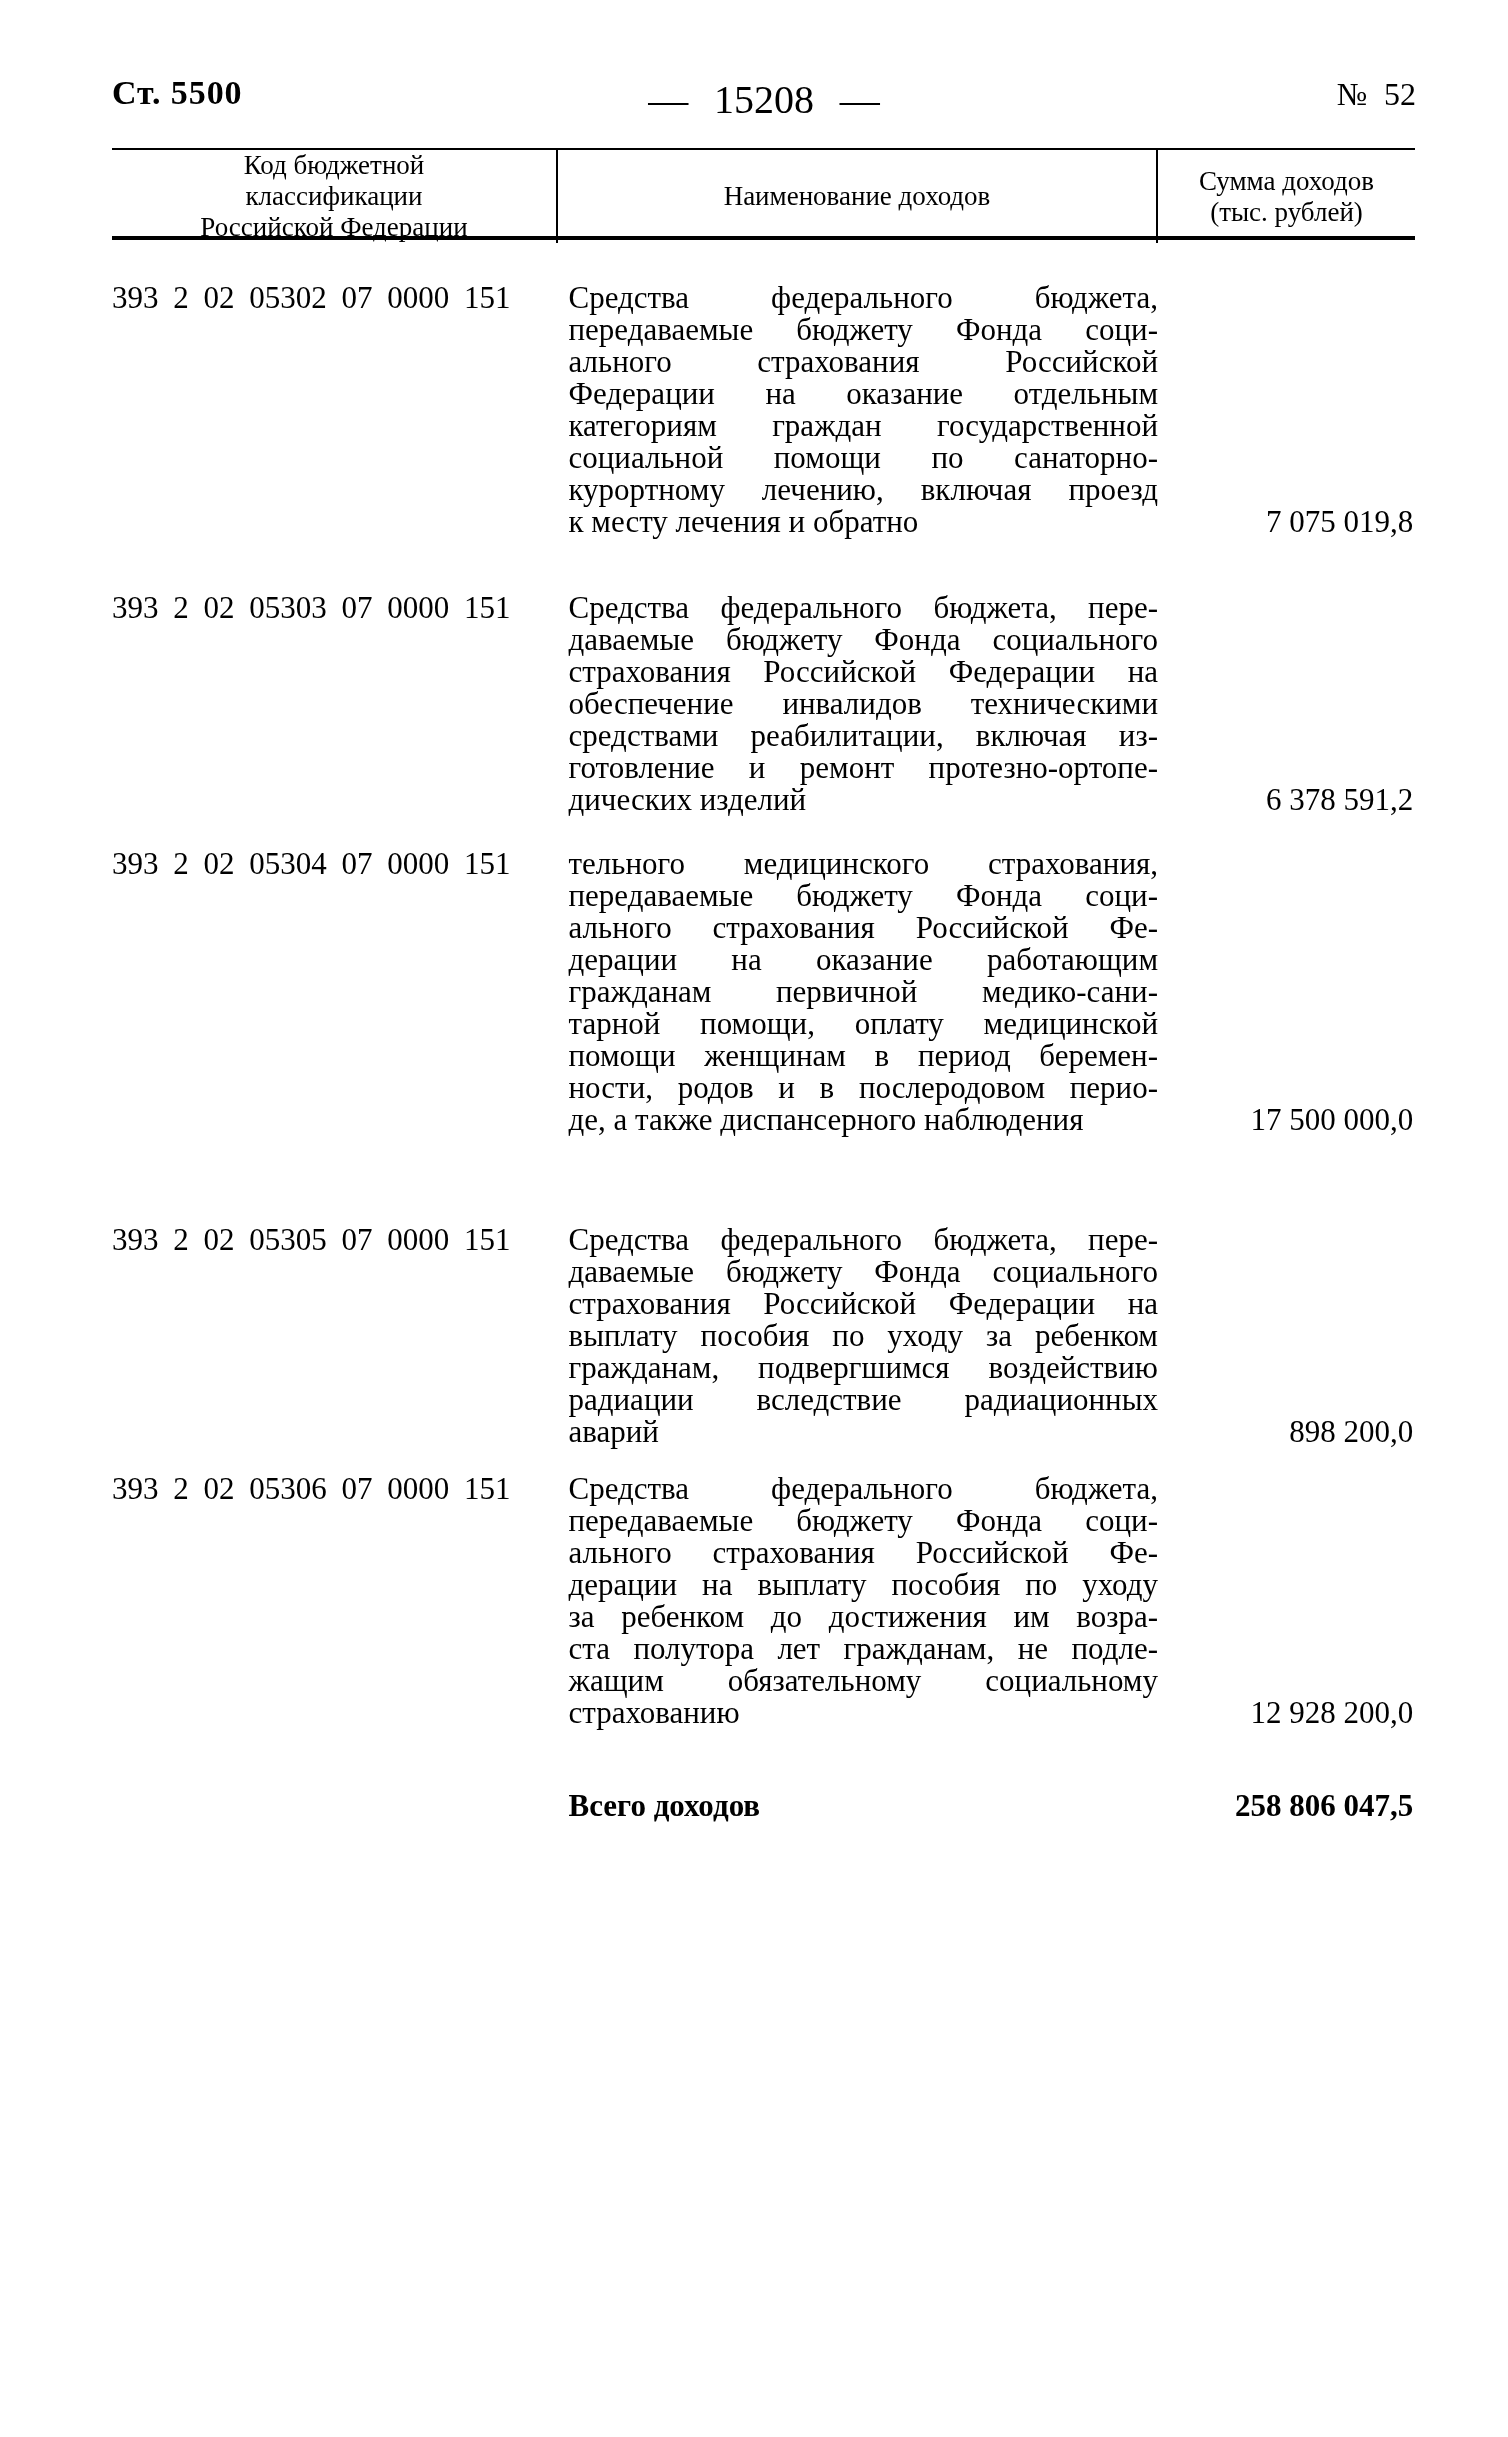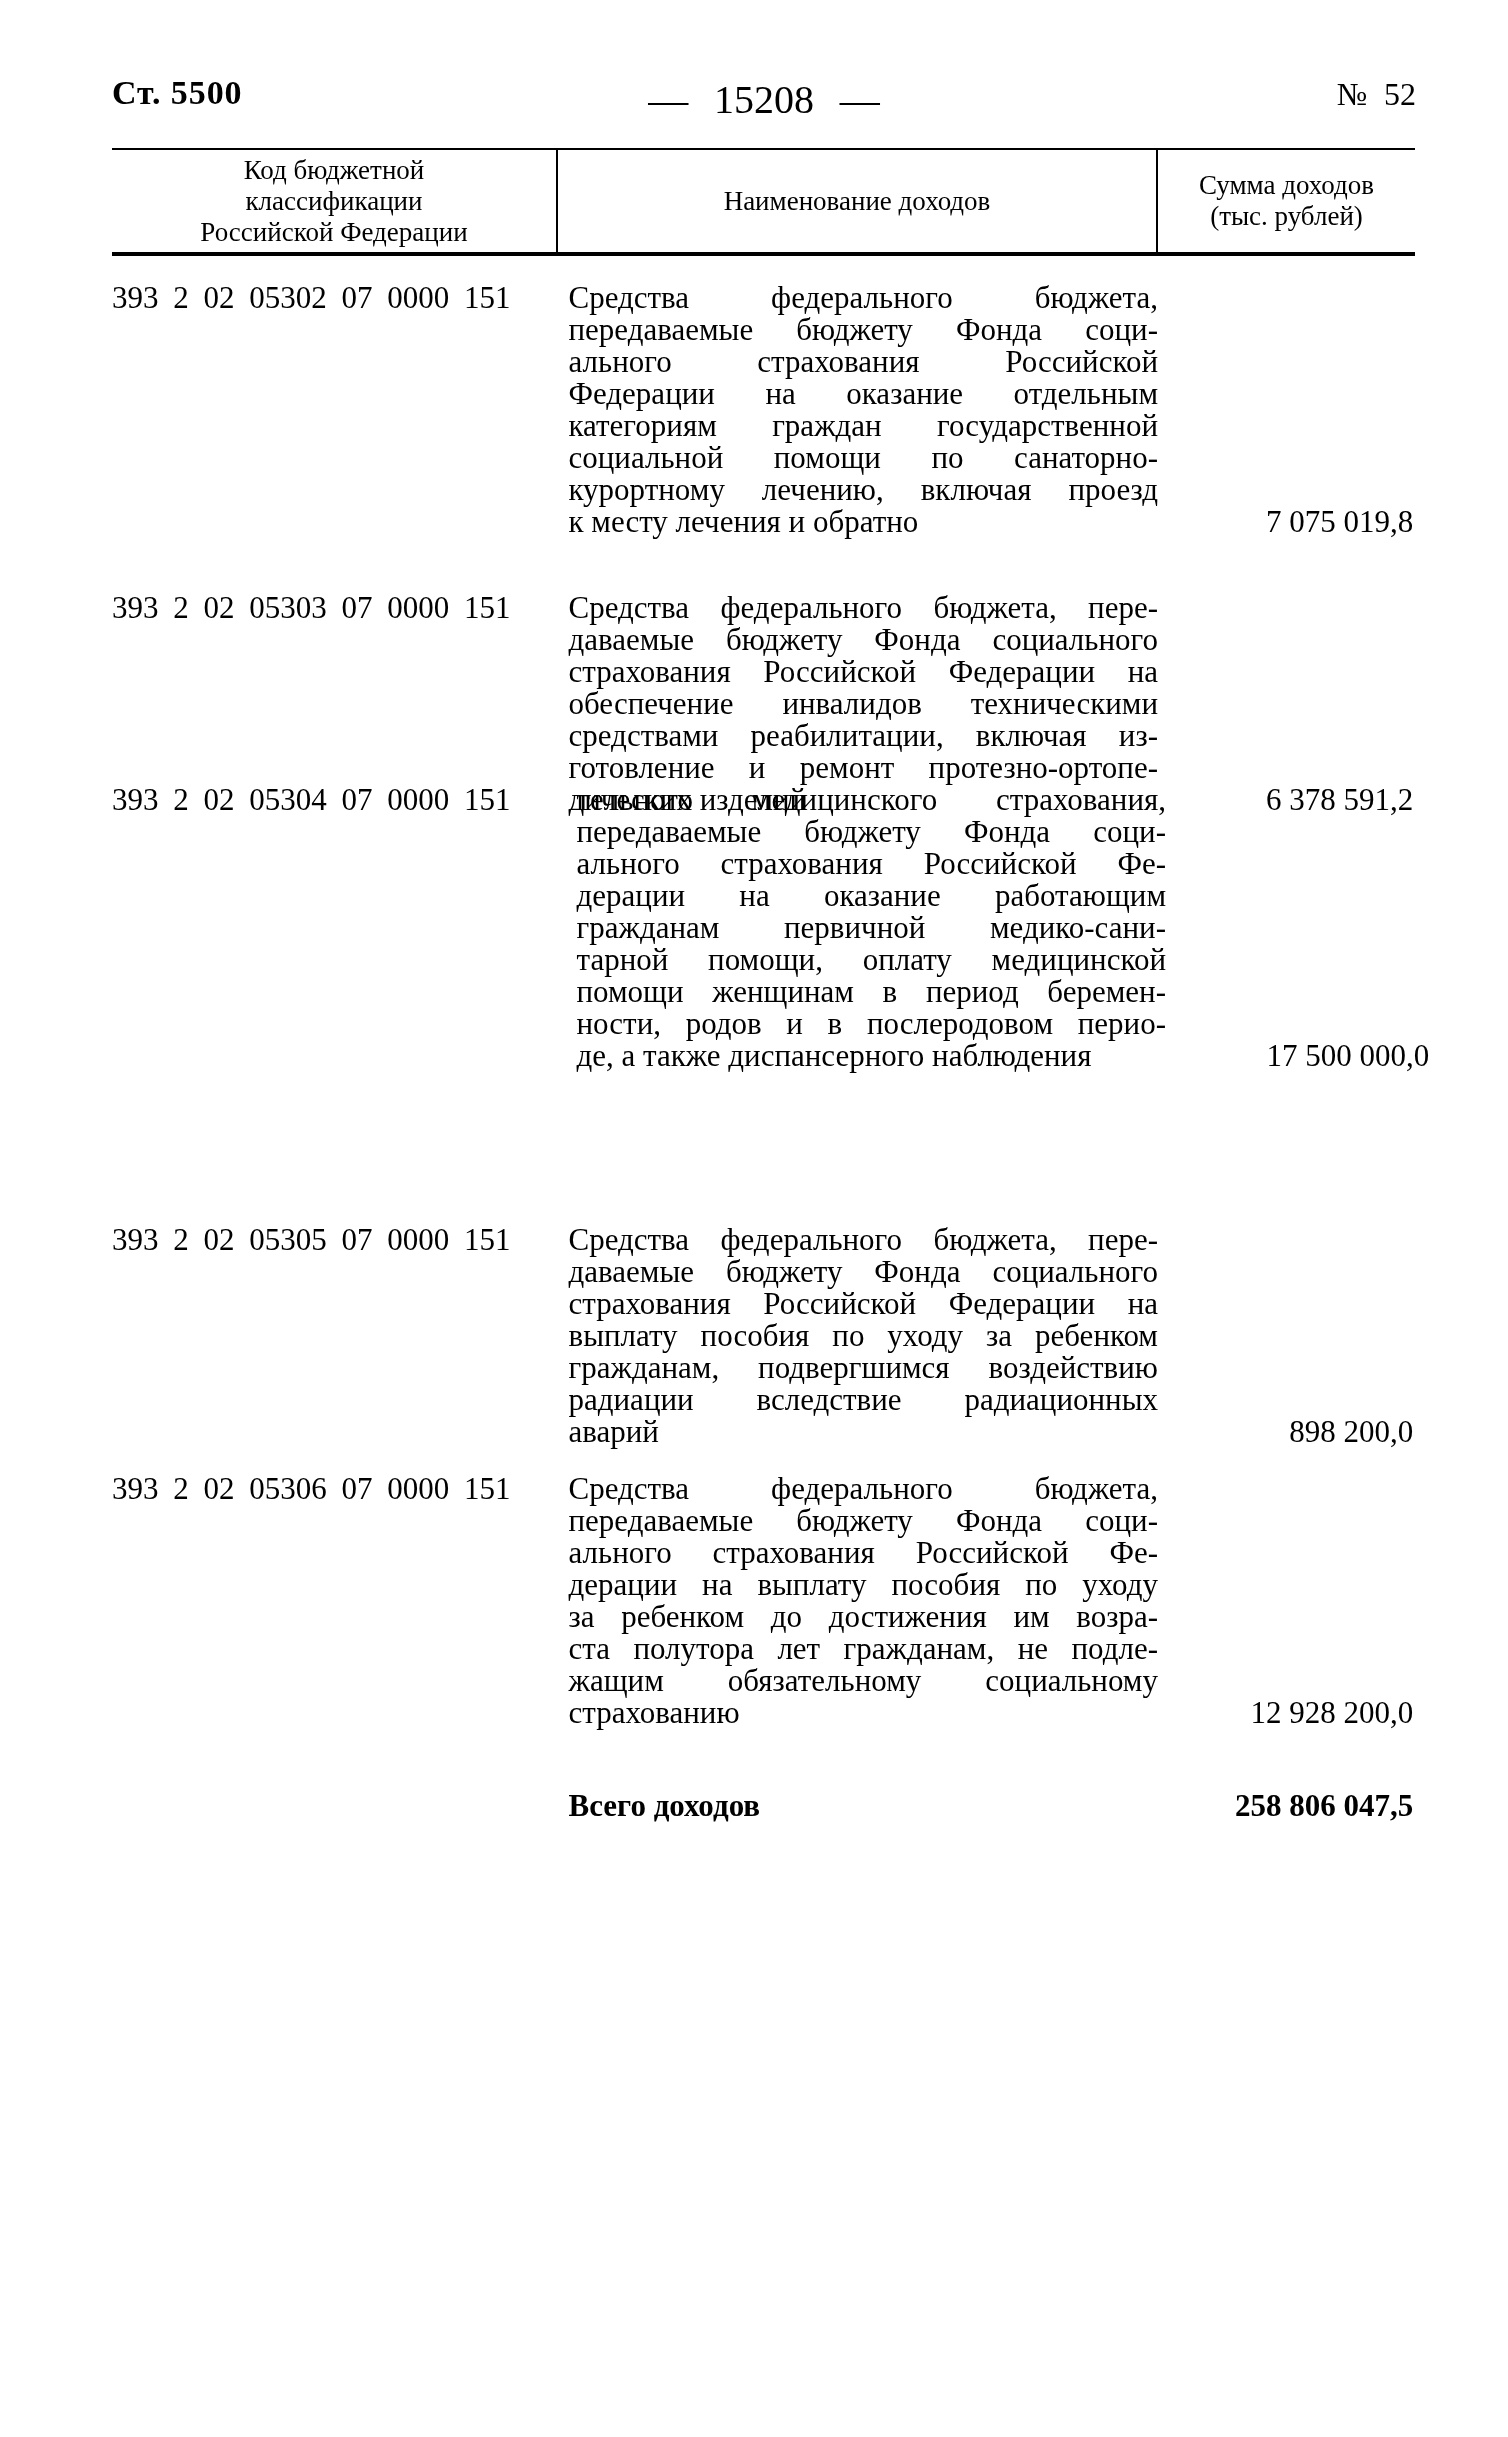--- a/index.html
+++ b/index.html
@@ -51,21 +51,21 @@
     word-spacing: 8.8px;
     white-space: nowrap;
   }
 
   
   .thead {
     position: absolute;
     left: 112px;
     top: 148px;
     width: 1303px;
-    height: 108px;
+    height: 92px;
     box-sizing: border-box;
     border-top: 2.6px solid #000;
     border-bottom: 4.4px solid #000;
     display: grid;
     grid-template-columns: 446px 600px 257px;
   }
   .hcell {
     display: flex;
     flex-direction: column;
     justify-content: center;
@@ -81,21 +81,21 @@
     position: absolute;
     left: 112px;
     width: 1303px;
     display: grid;
     grid-template-columns: 446px 600px 257px;
     font-size: 31px;
     line-height: 32px;
   }
   .r1 { top: 282px; }
   .r2 { top: 576px; margin-top: 16px; }
-  .r3 { top: 784px; gap: 8px; }
+  .r3 { top: 848px; }
   .r4 { top: 1224px; }
   .r5 { top: 1473px; }
   .row-total { top: 1790px; font-weight: bold; }
 
   .code {
     white-space: nowrap;
     word-spacing: 7px;
     align-self: start;
   }
   .name {

